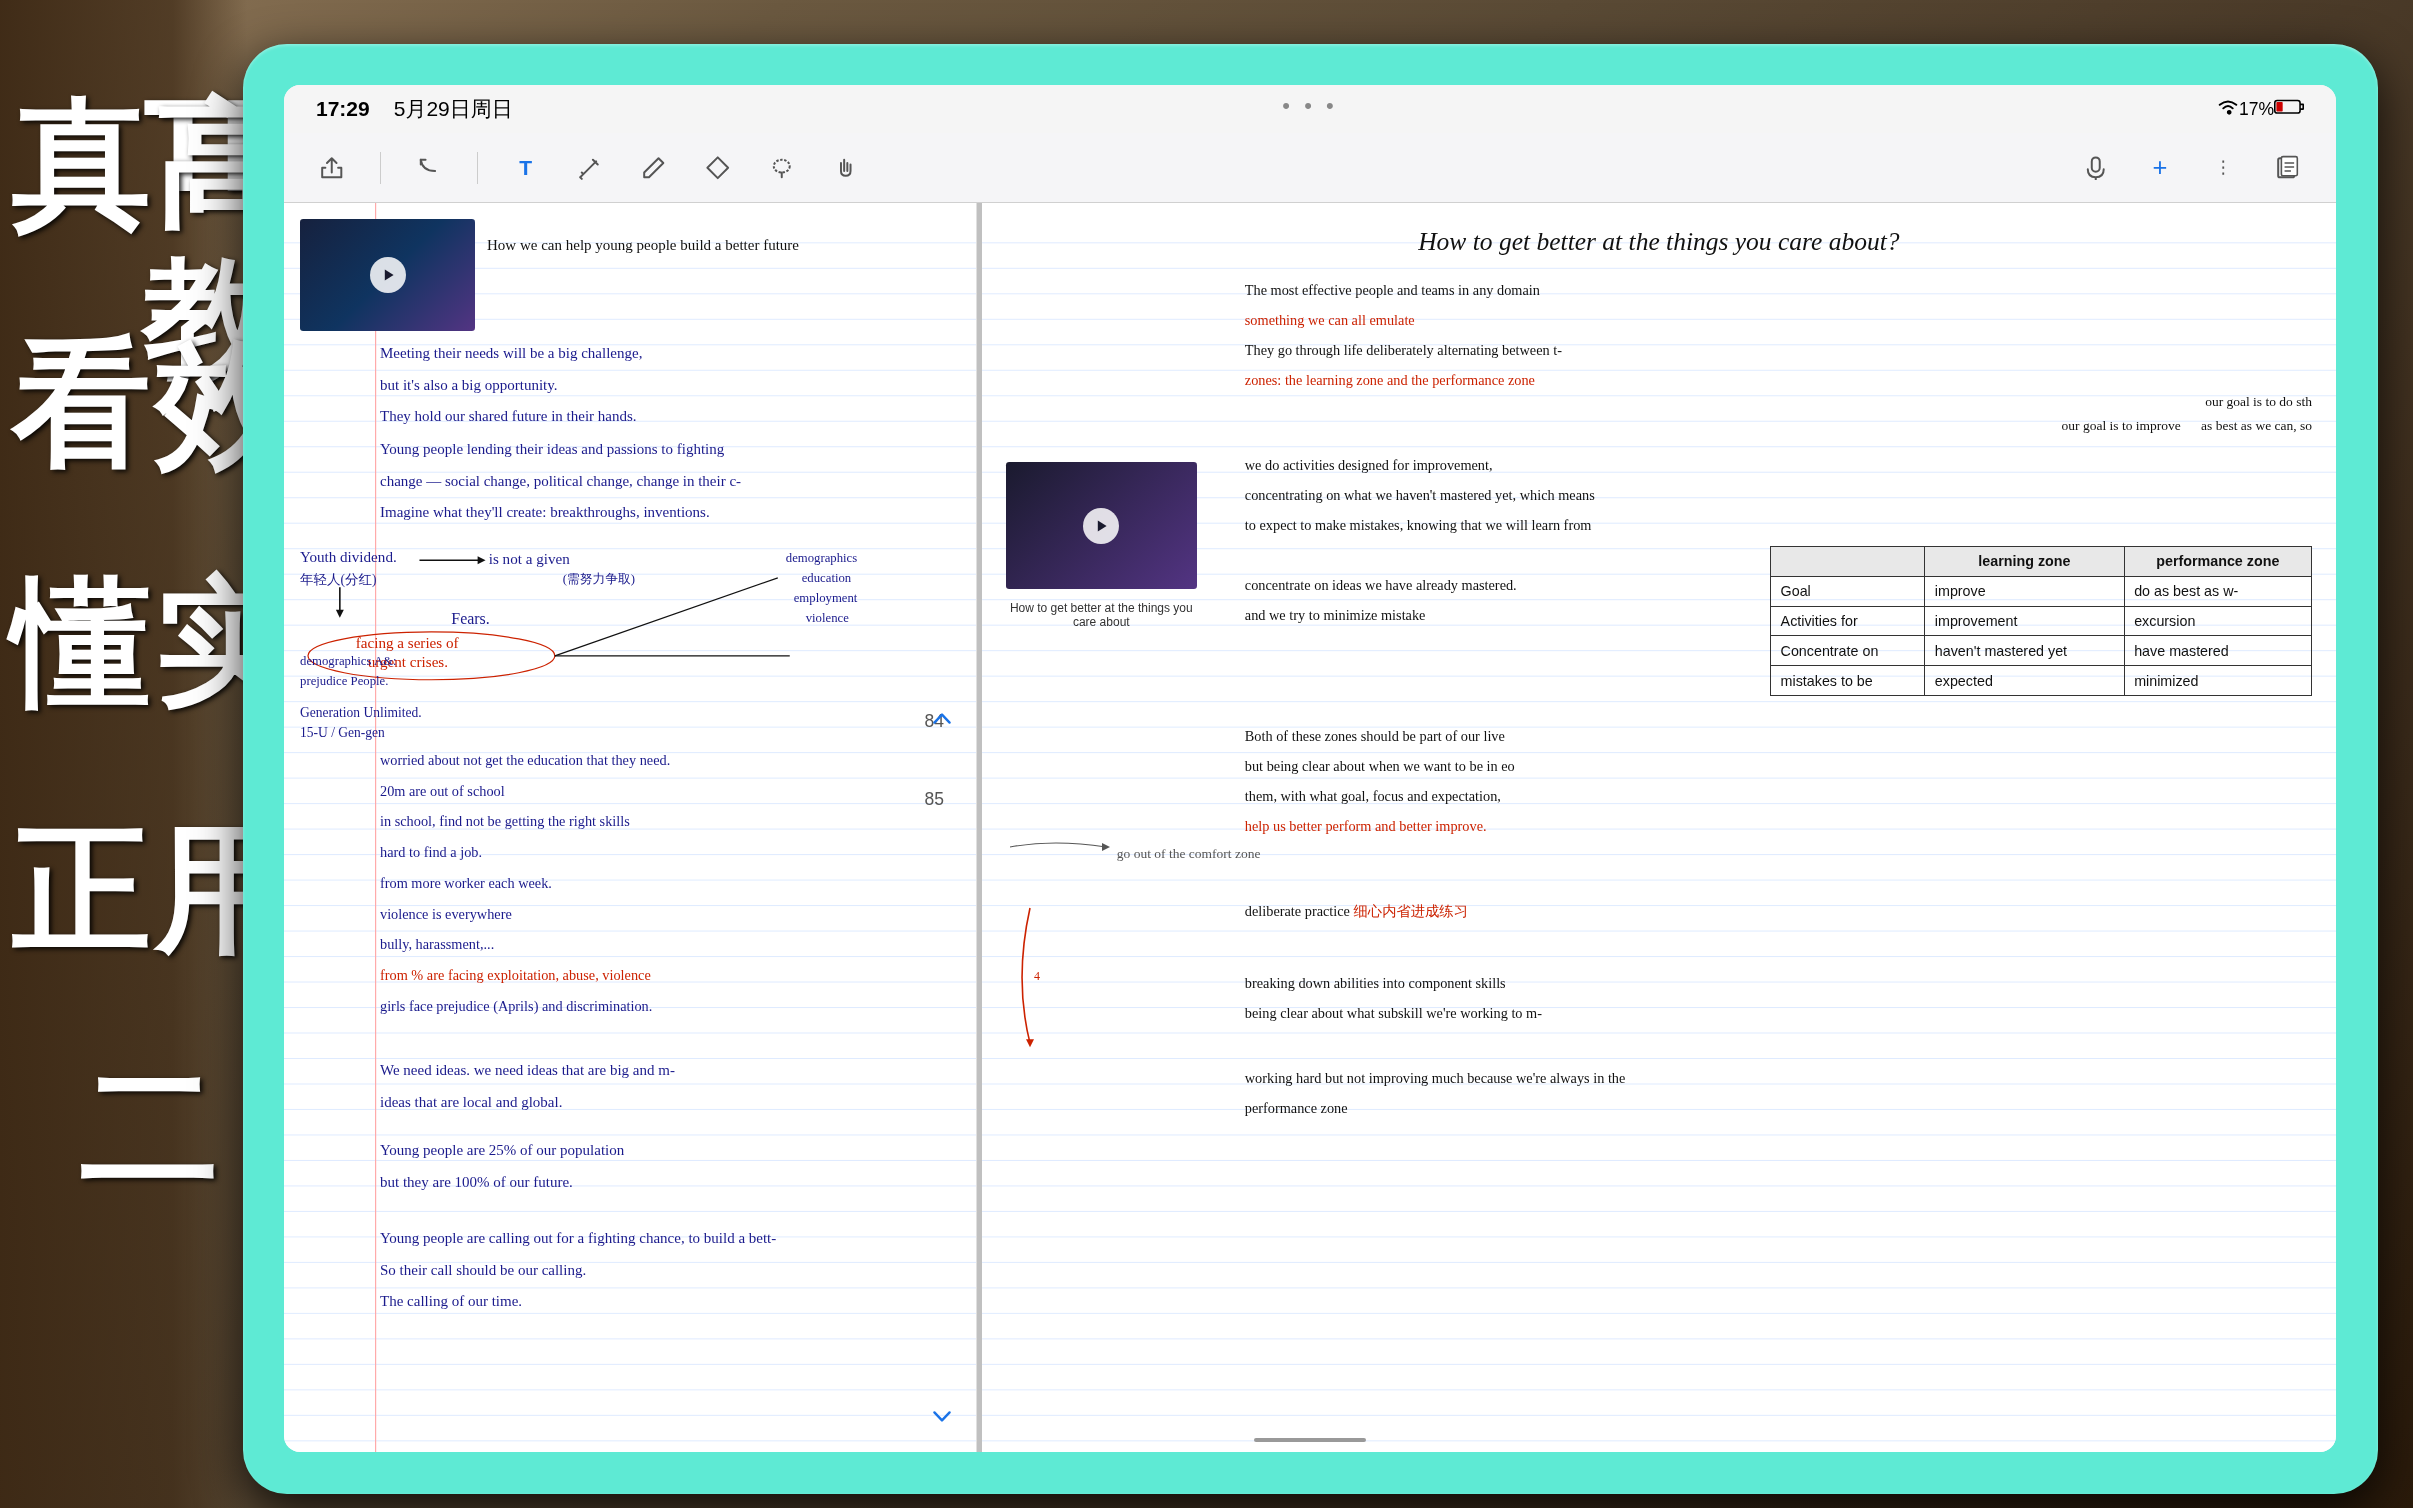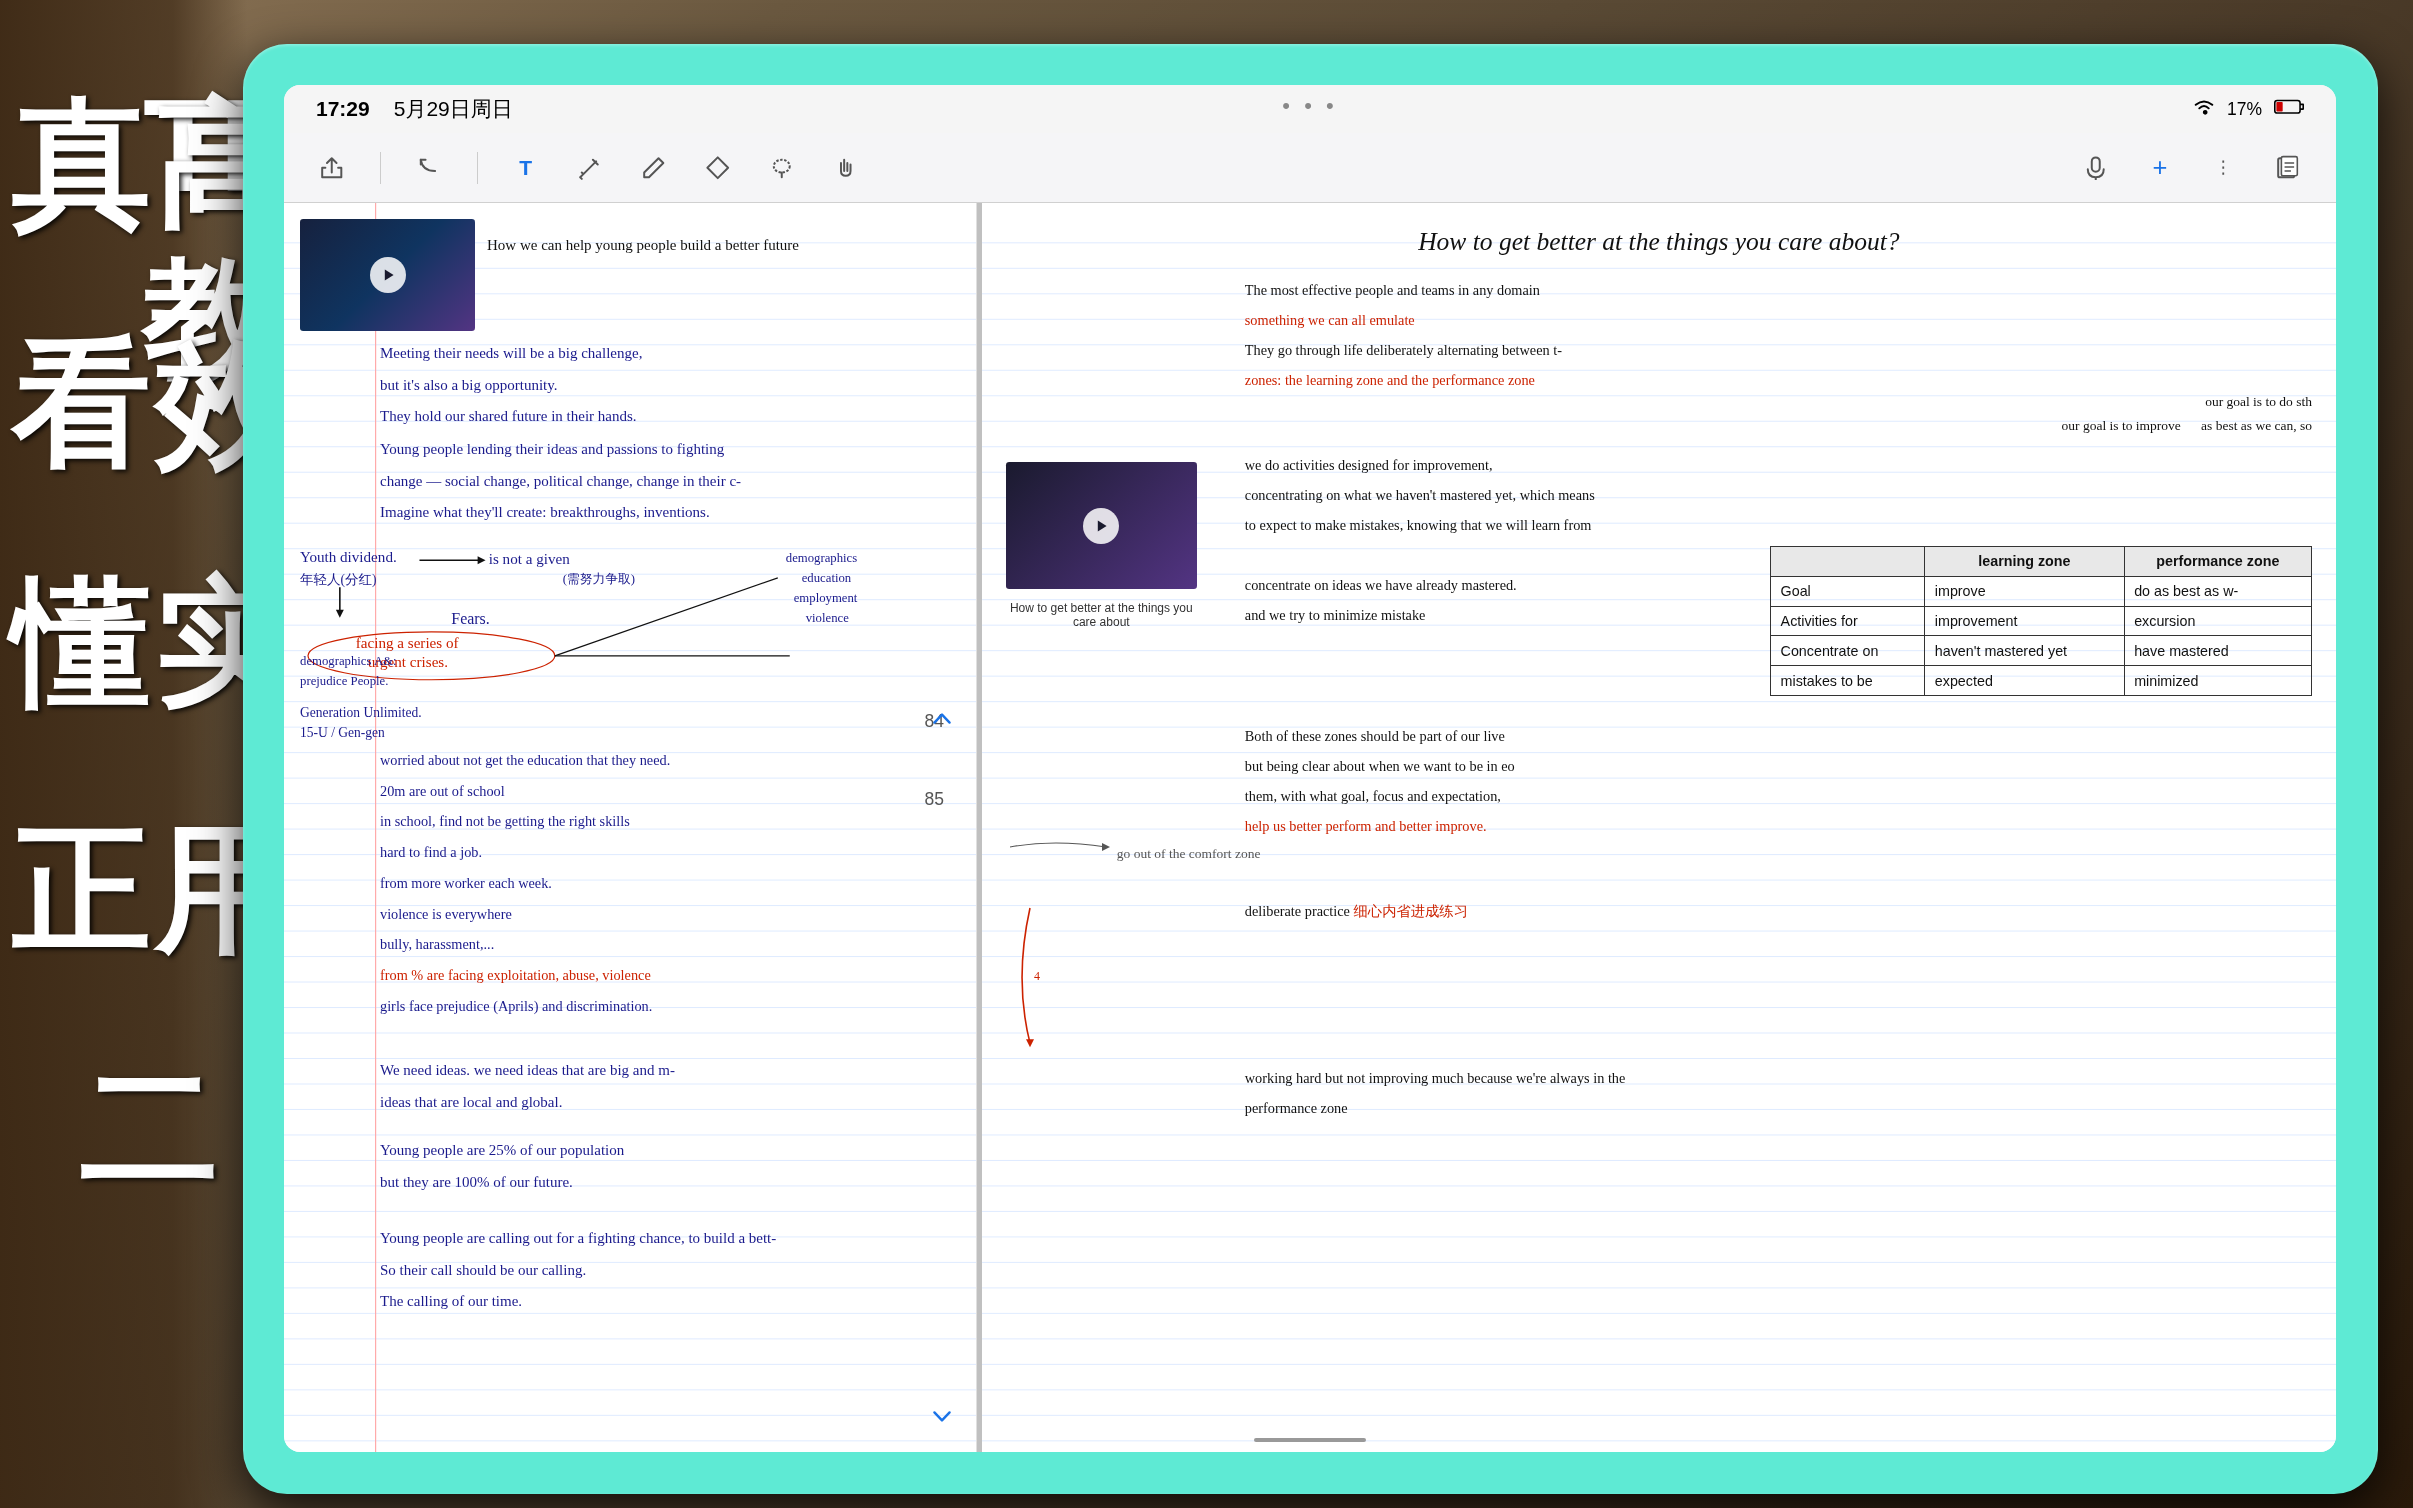--- a/index.html
+++ b/index.html
@@ -73,21 +73,20 @@
 
     .status-date {
       font-size: 21px;
       color: #000;
       margin-left: 12px;
     }
 
     .status-right {
       display: flex;
       align-items: center;
-      gap: 12px;
     }
 
     .battery-pct {
       font-size: 17.5px;
       color: #000;
     }
 
     
     .toolbar {
       position: absolute;
@@ -783,20 +782,24 @@
 
         <svg style="position:absolute; top:632px; left:24px;" width="104" height="24" xmlns="http://www.w3.org/2000/svg" viewBox="0 0 130 30">
           <path d="M5 15 Q60 5 125 15" stroke="#555" stroke-width="1.5" fill="none"></path>
           <polygon points="120,10 130,15 120,20" fill="#555"></polygon>
         </svg>
 
         <div style="position:absolute; top:693px; left:263px; right:24px; font-family:'Brush Script MT',cursive; font-size:14.3px; color:#111; line-height:2.1;">
           deliberate practice <span style="color:#cc2200;">细心内省进成练习</span>
         </div>
 
+        <div style="position:absolute; top:765px; left:263px; right:24px; font-family:'Brush Script MT',cursive; font-size:14.3px; color:#111; line-height:2.1;">
+          breaking down abilities into component skills<br>
+          being clear about what subskill we're working to m-
+        </div>
 
         <div style="position:absolute; top:860px; left:263px; right:24px; font-family:'Brush Script MT',cursive; font-size:14.3px; color:#111; line-height:2.1;">
           working hard but not improving much because we're always in the<br>
           performance zone
         </div>
 
         <svg style="position:absolute; top:697px; left:24px;" width="223" height="175" xmlns="http://www.w3.org/2000/svg" viewBox="0 0 280 220">
           <path d="M30 10 Q10 100 30 180" stroke="#cc2200" stroke-width="2" fill="none"></path>
           <polygon points="25,175 30,185 35,175" fill="#cc2200"></polygon>
           <text x="35" y="100" fill="#cc2200" font-size="15" font-family="Brush Script MT, cursive">4</text>

